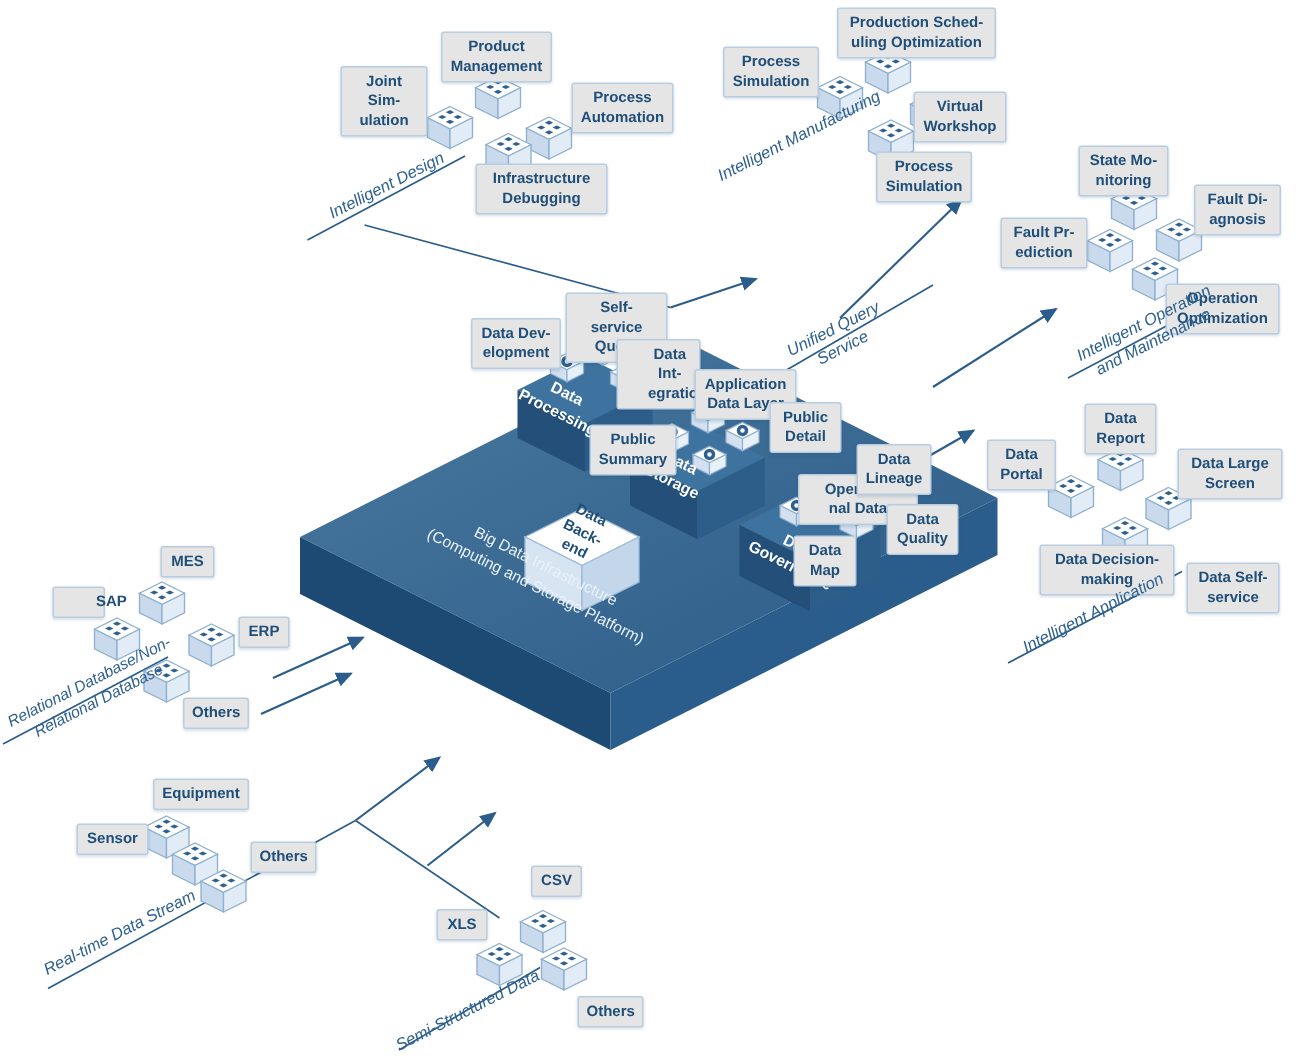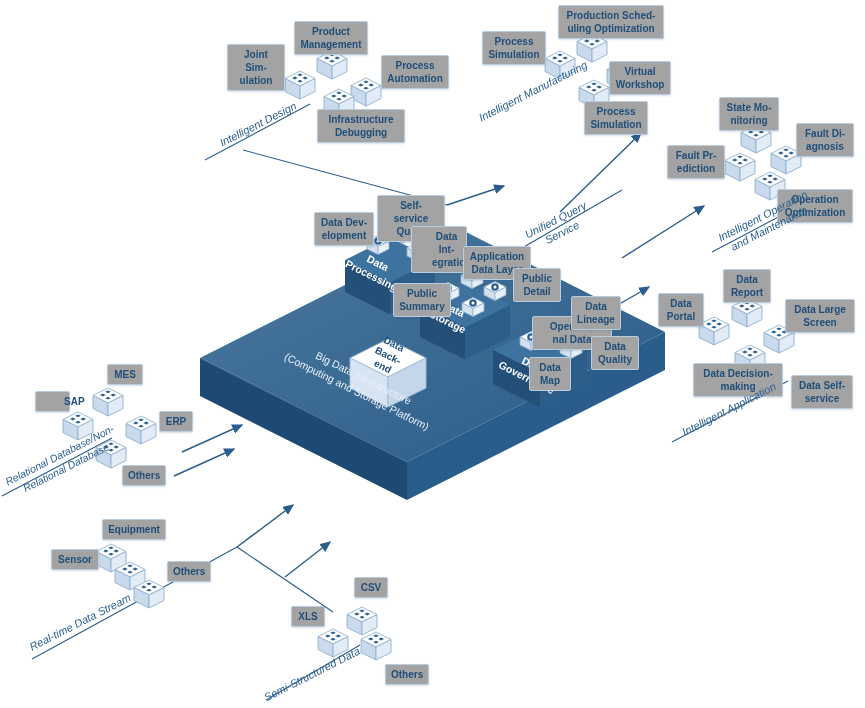--- a/index.html
+++ b/index.html
@@ -1,20 +1,20 @@
 <!DOCTYPE html>
 <html><head>
 <meta charset="utf-8">
 <style>
   * { margin:0; padding:0; box-sizing:border-box; }
   html,body { background:#ffffff; font-family:"Liberation Sans", sans-serif; }
   .canvas { position:relative; width:865px; height:708px; background:#fff; overflow:hidden; }
   .underlay { position:absolute; left:0; top:0; }
   .callout {
-    position:absolute; background:#a3a3a3; border:1px solid #b9cde1; border-radius:2px;
+    position:absolute; background:#e5e5e5; border:1px solid #b9cde1; border-radius:2px;
     padding:3px 5px; font-size:10px; font-weight:600; line-height:1.3; color:#1f4e79;
     text-align:center; white-space:pre-line; box-shadow:0 1px 2px rgba(31,78,121,.18);
   }
   .glabel {
     position:absolute; color:#2e6191; font-style:italic; font-size:11px; line-height:1.3;
     text-align:center; white-space:pre-line; transform:rotate(-27deg);
   }
   .stack-label {
     position:absolute; color:#ffffff; font-weight:700; font-size:10.5px; line-height:1.3;
     text-align:center; white-space:pre-line; transform:rotate(26.5deg);

